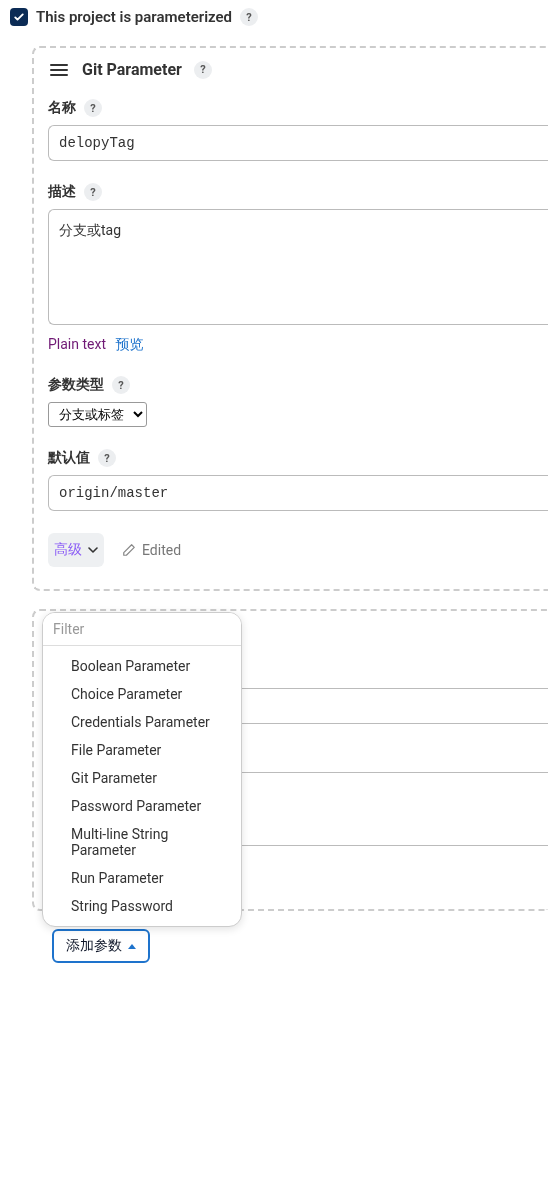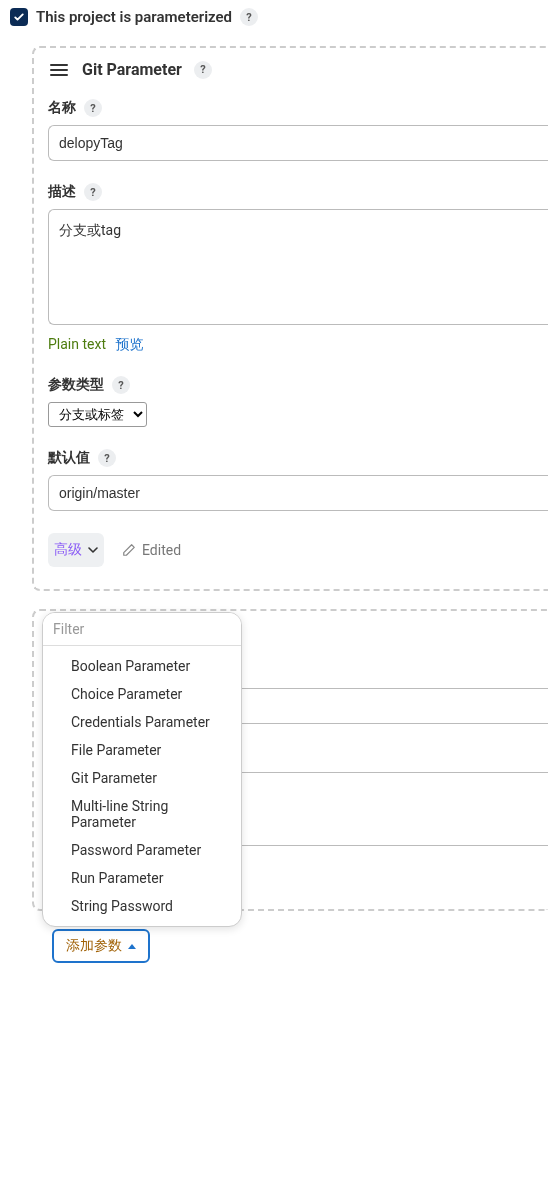--- a/index.html
+++ b/index.html
@@ -38,31 +38,31 @@
   }
   .drag-handle { cursor: grab; padding: 2px; }
   .drag-handle svg { width: 18px; height: 14px; display: block; }
   .section-title { font-weight: 700; font-size: 16px; }
   .field { margin-bottom: 22px; }
   .field-label-row { display: flex; align-items: center; gap: 8px; margin-bottom: 8px; }
   .field-label { font-weight: 600; font-size: 14px; }
   .text-input {
     width: 100%; border: 1px solid #bbb; border-right: none;
     border-radius: 6px 0 0 6px; padding: 9px 10px;
-    font-size: 14px; font-family: Liberation Sans, sans-serif; color: #333; background: #fff;
+    font-size: 14px; font-family: Liberation Mono, monospace; color: #333; background: #fff;
   }
   .textarea {
     width: 100%; border: 1px solid #bbb; border-right: none;
     border-radius: 6px 0 0 6px; padding: 9px 10px;
     font-size: 14px; font-family: inherit; resize: none;
     line-height: 1.6; color: #333; background: #fff;
   }
   .desc-area { height: 116px; }
   .preview-row { margin-top: 8px; font-size: 14px; }
-  .muted { color: #4d7c0f; }
+  .muted { color: #701a75; }
   .link { color: #1e73cc; cursor: pointer; margin-left: 6px; }
   .native-select {
     border: 1px solid #999; border-radius: 3px; padding: 3px 6px;
     font-size: 13px; background: #fff; font-family: inherit;
   }
   .actions-row { display: flex; align-items: center; gap: 18px; margin-top: 6px; }
   .btn-grey {
     background: #eef0f2; border: none; border-radius: 6px;
     padding: 8px 6px; font-size: 14px; font-weight: 500;
     display: inline-flex; align-items: center; gap: 6px; cursor: pointer;
@@ -83,21 +83,21 @@
     width: 100%; border: none; border-bottom: 1px solid #ddd;
     padding: 8px 10px; font-size: 14px; font-family: inherit; outline: none;
   }
   .filter-input::placeholder { color: #999; }
   .dd-list { list-style: none; margin: 0; padding: 6px 0; }
   .dd-item {
     padding: 6px 28px; font-size: 14px; color: #333; cursor: pointer;
   }
   .add-param-btn {
     display: inline-flex; align-items: center; gap: 6px;
-    border: 2px solid #1e73cc; color: #a16207; background: #fff;
+    border: 2px solid #1e73cc; color: #0f172a; background: #fff;
     border-radius: 6px; padding: 6px 12px; font-size: 14px; font-weight: 500;
     cursor: pointer; margin-left: 20px;
   }
   .triangle-up {
     width: 0; height: 0; border-left: 4px solid transparent;
     border-right: 4px solid transparent; border-bottom: 5px solid #1e73cc;
   }
   .content-col { padding-right: 0; }
 </style>
 </head>
@@ -217,22 +217,22 @@
 
   <div class="dropdown-wrap">
     <div class="dropdown-panel">
       <input class="filter-input" placeholder="Filter" style="">
       <ul class="dd-list" id="dd-list">
           <li class="dd-item">Boolean Parameter</li>
           <li class="dd-item">Choice Parameter</li>
           <li class="dd-item">Credentials Parameter</li>
           <li class="dd-item">File Parameter</li>
           <li class="dd-item">Git Parameter</li>
+          <li class="dd-item">Password Parameter</li>
           <li class="dd-item">Multi-line String Parameter</li>
-          <li class="dd-item">Password Parameter</li>
           <li class="dd-item">Run Parameter</li>
           <li class="dd-item">String Password</li>
         </ul>
     </div>
     <button class="add-param-btn">
       <span>添加参数</span>
       <span class="triangle-up"></span>
     </button>
   </div>
 

